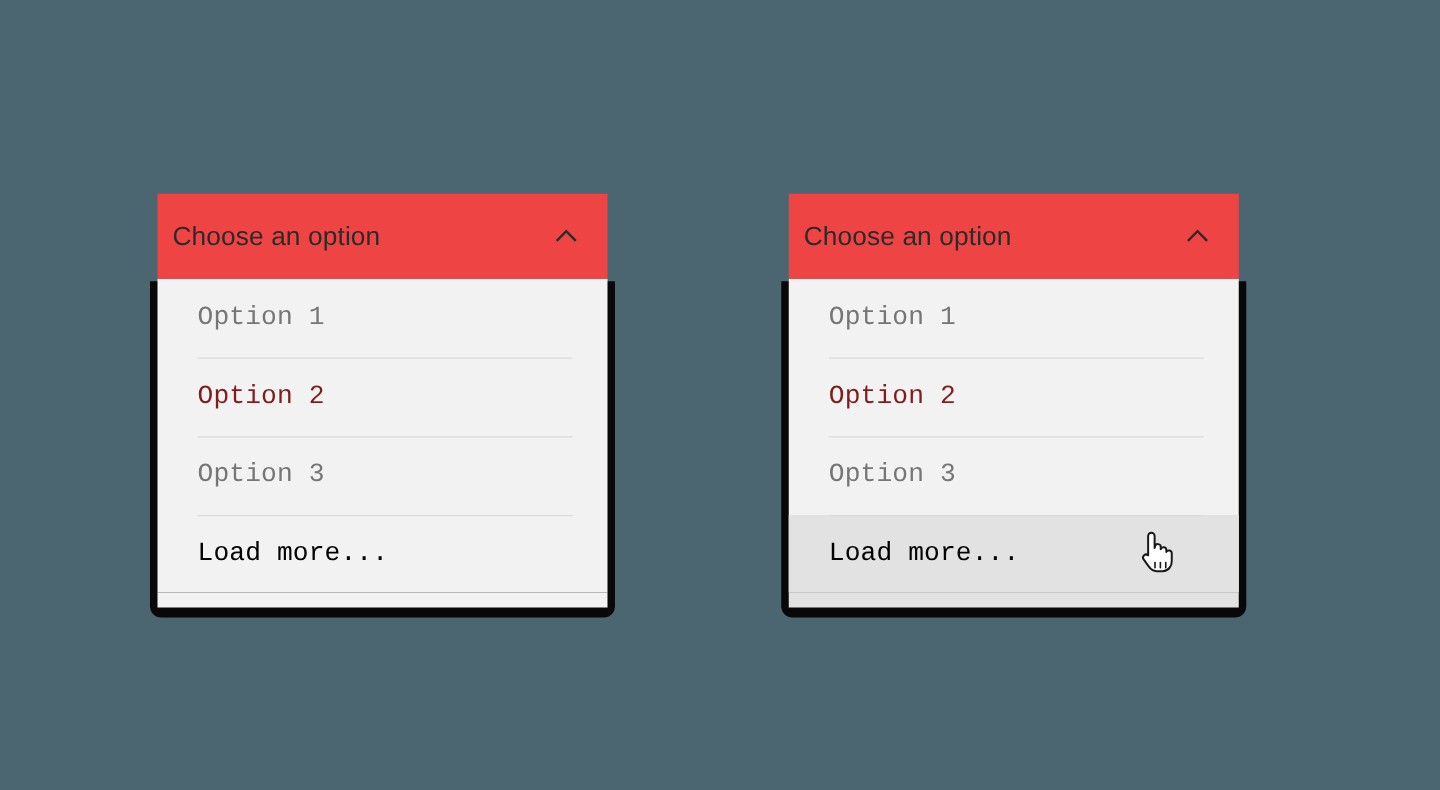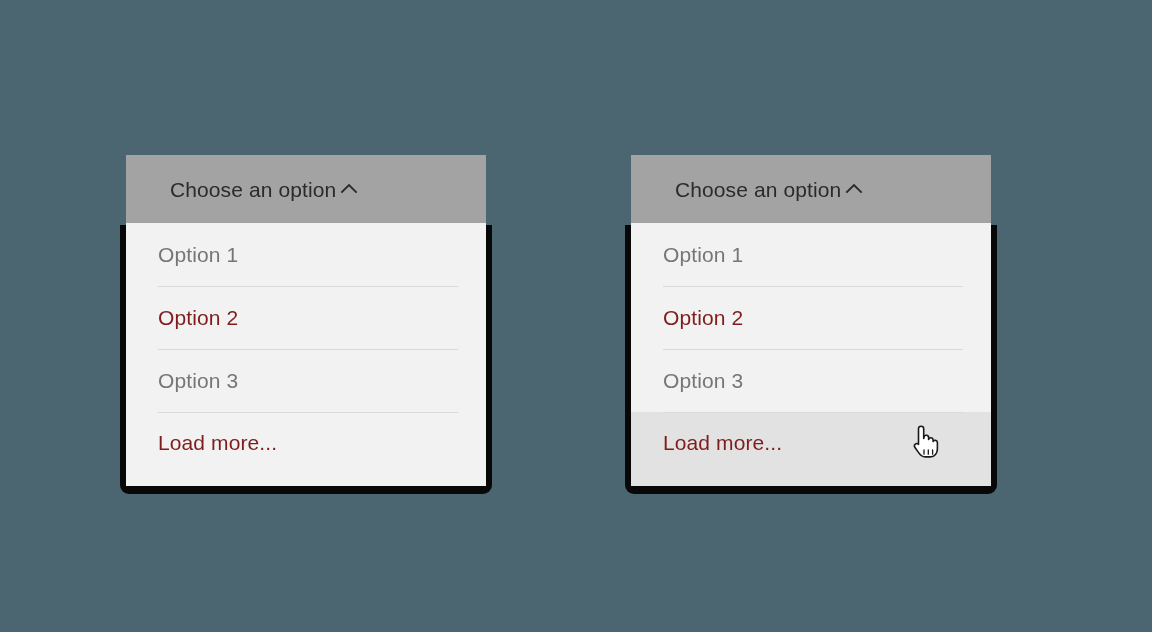--- a/index.html
+++ b/index.html
@@ -23,24 +23,25 @@
   
   .dropdown {
     position: absolute;
     width: 360px;
   }
 
   .dropdown-trigger {
     position: relative;
     z-index: 3;
     height: 68px;
-    background: #a3a3a3;
+    background: #ef4444;
     display: flex;
     align-items: center;
-    padding: 0 20px 0 44px;
+    justify-content: space-between;
+    padding: 0 20px 0 12px;
     box-sizing: border-box;
   }
 
   .trigger-label {
     font-size: 21px;
     color: #2b2b2b;
     letter-spacing: 0.1px;
     line-height: 1;
   }
 
@@ -53,20 +54,21 @@
   .chevron-icon svg {
     display: block;
     width: 26px;
     height: 26px;
   }
 
   
   .dropdown-list-wrap {
     position: relative;
     z-index: 1;
+    font-family: Liberation Mono, monospace;
   }
   .dropdown-list-wrap::after {
     content: "";
     position: absolute;
     left: -6px;
     right: -6px;
     top: 2px;
     bottom: -8px;
     background: #080808;
     border-radius: 0 0 9px 9px;
@@ -100,21 +102,21 @@
     left: 32px;
     right: 28px;
     height: 1px;
     background: #dadada;
   }
 
   .option-row.muted { color: #767676; }
   .option-row.strong { color: #7f1d1d; }
 
   .option-row.load-more {
-    color: #7f1d1d;
+    color: #000000;
     height: 62px;
   }
   .option-row.load-more.hovered {
     background: #e2e2e2;
   }
 
   .list-tail {
     height: 12px;
     background: #f2f2f2;
     position: relative;

